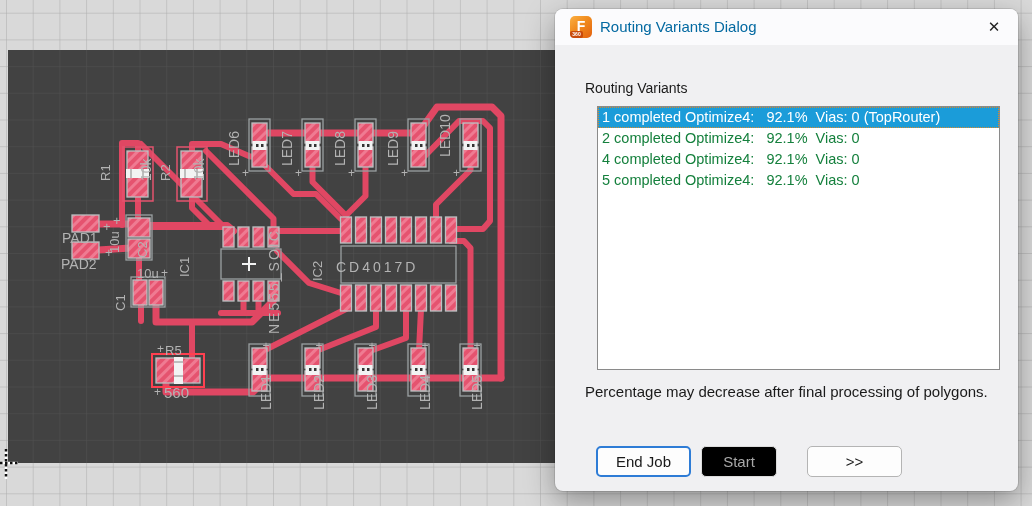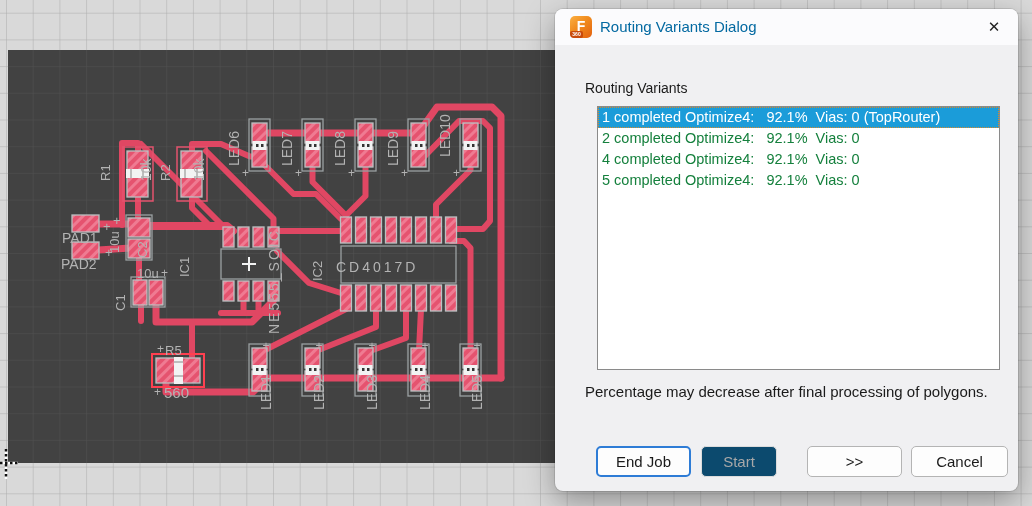--- a/index.html
+++ b/index.html
@@ -27,21 +27,21 @@
     background:#ffffff;border:1px solid #8a8a8a;overflow:hidden;margin-left:13px;}
   .row{height:21px;line-height:21px;font-size:14.5px;color:#15803d;
     padding-left:4px;white-space:pre;cursor:default;}
   .row.selected{background:#1b9cd9;color:#ffffff;
     outline:1px dotted #d98a2b;outline-offset:-1px;}
   .note{position:absolute;left:30px;top:374px;font-size:15px;color:#1a1a1a;}
   .btn{position:absolute;top:437px;height:31px;background:#fdfdfd;
     border:1px solid #b4b4b4;border-radius:5px;font-size:15px;color:#1a1a1a;
     font-family:"Liberation Sans",sans-serif;cursor:pointer;padding:0;}
   .btn.primary{left:41px;width:95px;border:2px solid #2e7cd6;}
-  .btn.disabled{left:146px;width:76px;background:#0c4a6e;border-color:#dcdcdc;
+  .btn.disabled{left:146px;width:76px;background:#000000;border-color:#dcdcdc;
     color:#a8a8a8;cursor:default;}
   .btn.more{left:252px;width:95px;}
   .btn.cancel{left:356px;width:97px;}
 
   
   .trace{fill:none;stroke:#e04763;stroke-linejoin:round;stroke-linecap:round;}
   .pad{fill:url(#hatch);stroke:#bcc0c2;stroke-width:1.3px;}
   .bodyoutline{fill:none;stroke:#9aa0a2;stroke-width:1.3px;}
   .redoutline{fill:none;stroke:#e4536e;stroke-width:1.5px;}
   .seloutline{fill:none;stroke:#ff4050;stroke-width:2px;}
@@ -345,16 +345,15 @@
     <div class="row">2 completed Optimize4:   92.1%  Vias: 0</div>
     <div class="row">4 completed Optimize4:   92.1%  Vias: 0</div>
     <div class="row">5 completed Optimize4:   92.1%  Vias: 0</div>
   </div>
 
   <div class="note">Percentage may decrease after final processing of polygons.</div>
 
   <button class="btn primary">End Job</button>
   <button class="btn disabled">Start</button>
   <button class="btn more">&gt;&gt;</button>
-  <button class="btn cancel">Cancel</button>
 </div>
 
 </div>
 
 </body></html>

